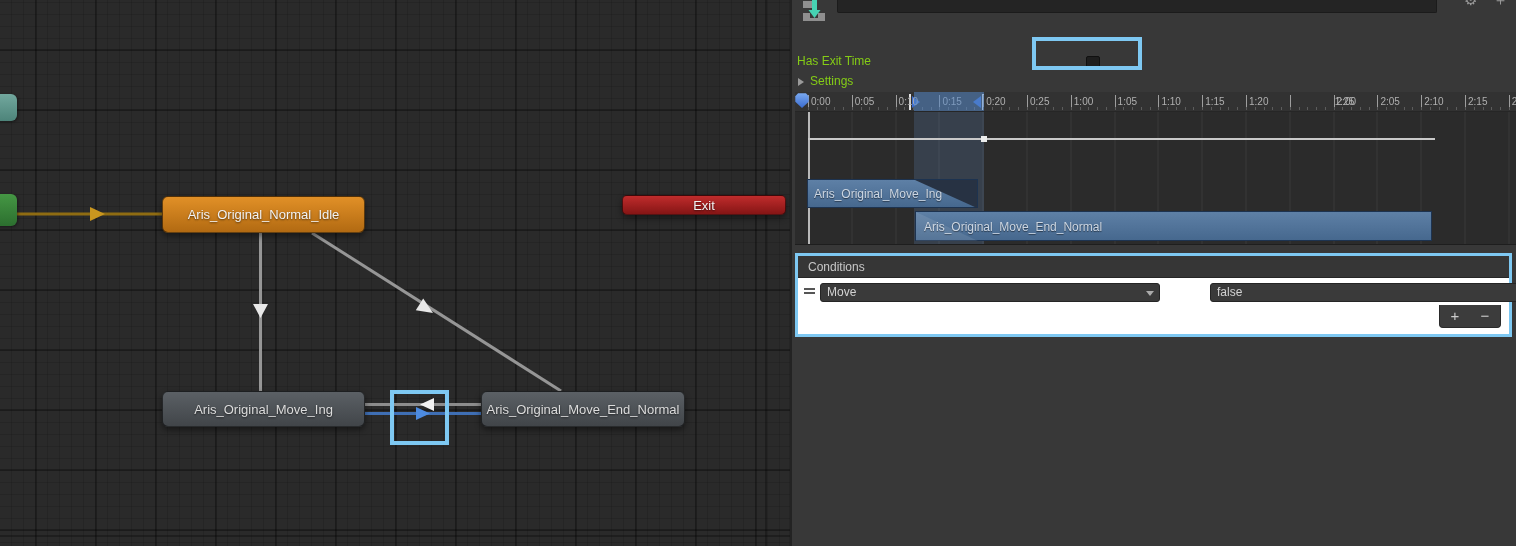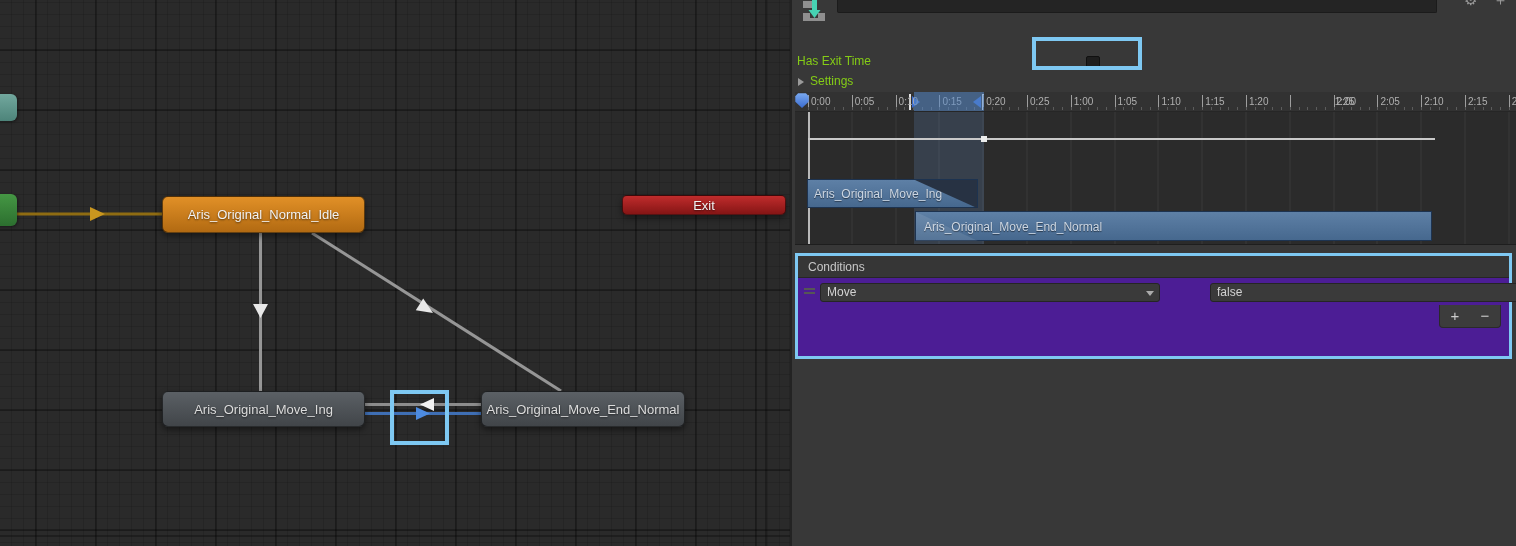--- a/index.html
+++ b/index.html
@@ -84,22 +84,22 @@
     background:linear-gradient(#5e80a6,#46688e); border:1px solid #1d3350;
     white-space:nowrap; overflow:visible; text-shadow:0 1px 1px rgba(0,0,0,.5); }
   .bar1 { left:12px; top:67px; width:171px; padding-left:6px; }
   .bar1 .fade { position:absolute; right:0; top:0; width:62px; height:28px;
     background:#273243; clip-path:polygon(0 0,100% 0,100% 100%); }
   .bar2 { left:120px; top:99px; width:517px; height:30px; line-height:30px; padding-left:8px; }
   .bar2 .fade { position:absolute; left:0; top:0; width:62px; height:29px;
     background:rgba(255,255,255,.09); clip-path:polygon(0 0,100% 100%,0 100%); }
 
   
-  .conditions { position:absolute; left:3px; top:253px; width:717px; height:106px;
-    border:3px solid #7ec8f2; background:#4c1d95; }
+  .conditions { position:absolute; left:3px; top:253px; width:717px; height:84px;
+    border:3px solid #7ec8f2; background:#ffffff; }
   .cond-header { height:22px; line-height:22px; padding-left:10px; background:#363636;
     border-bottom:1px solid #262626; color:#c8c8c8; }
   .drag-handle { position:absolute; left:6px; top:32px; width:11px; height:6px;
     border-top:2px solid #565656; border-bottom:2px solid #565656; }
   .dropdown { position:absolute; top:27px; height:19px; background:#3a3a3a;
     border:1px solid #252525; border-radius:3px; color:#d2d2d2; font-size:12px;
     line-height:17px; padding:0 18px 0 6px; }
   .dd1 { left:22px; width:340px; }
   .dd2 { left:372px; width:340px;margin-left:40px; }
   .dd-caret { position:absolute; right:5px; top:7px; width:0; height:0;

